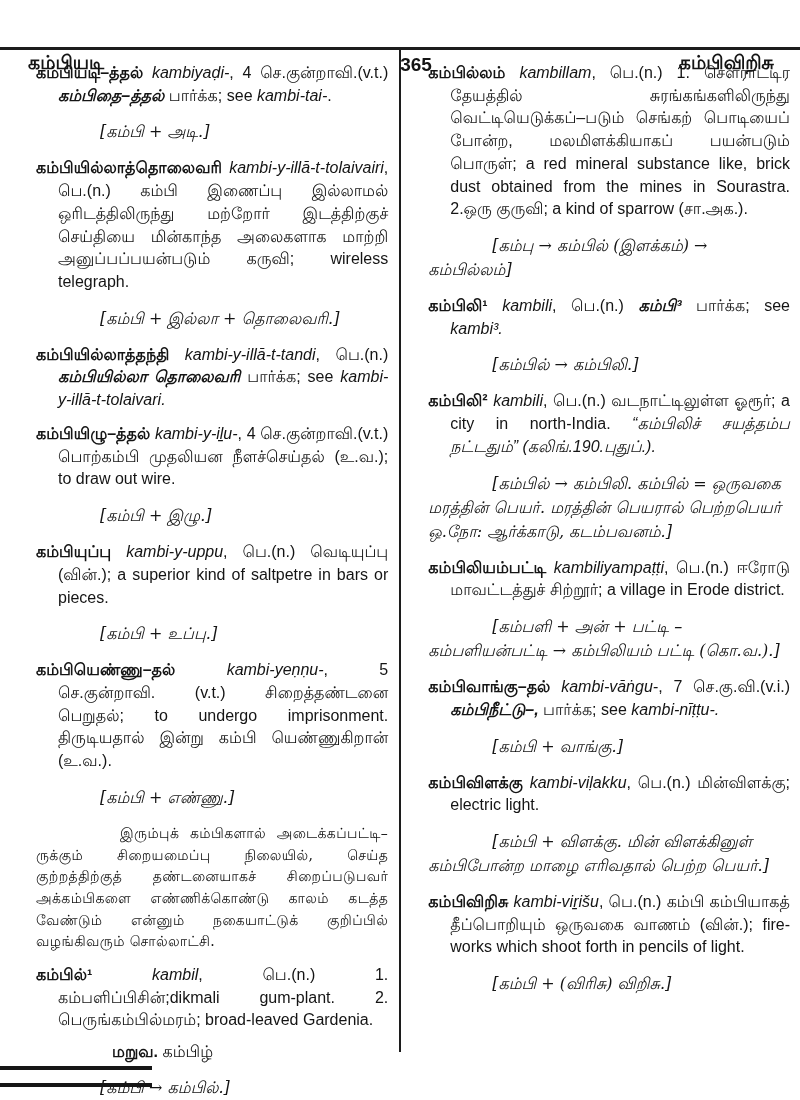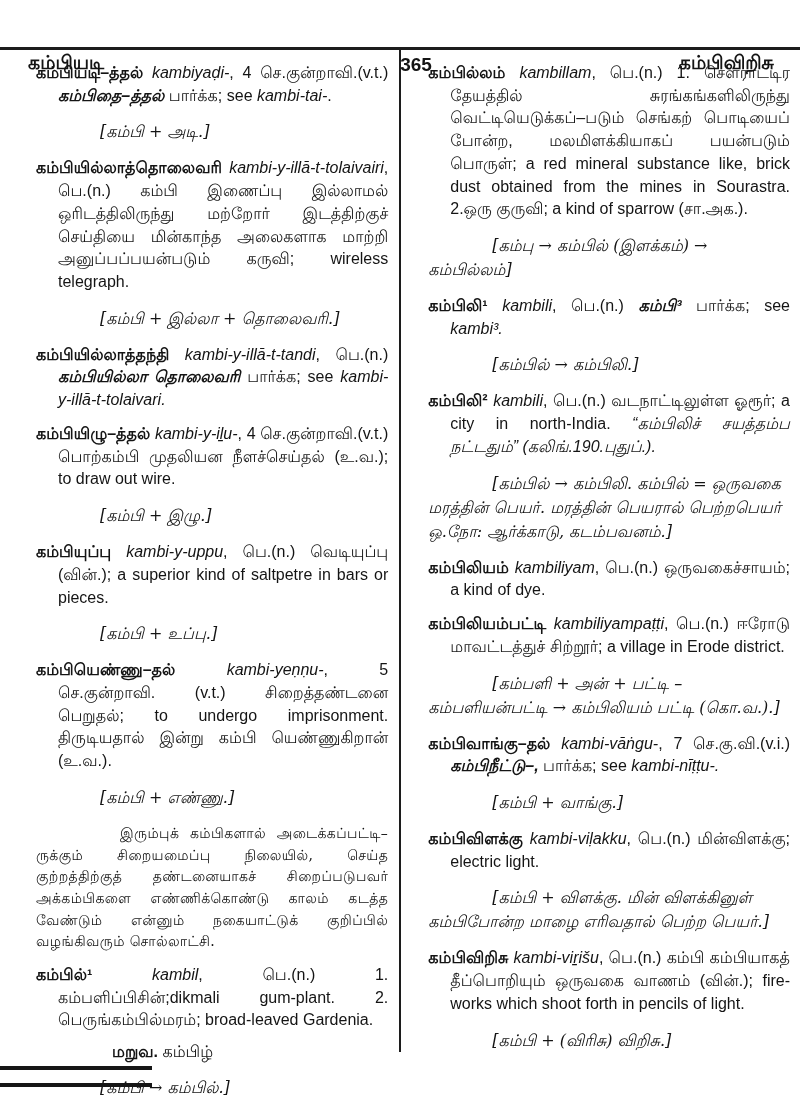--- a/index.html
+++ b/index.html
@@ -116,21 +116,20 @@
         <p class="blk etym"><span class="seg-r">[கம்பி →  கம்பில்.]</span></p>
         <p class="blk entry"><span class="seg-b">கம்பில்² </span><span class="seg-i">kambil</span><span class="seg-r">, பெ.(n.) அப்பம் (அக.நி.); sweet cake.</span></p>
       </div>
     <div class="col col-right">
         <p class="blk entry"><span class="seg-b">கம்பில்லம் </span><span class="seg-i">kambillam</span><span class="seg-r">, பெ.(n.) 1. செளராட்டிர தேயத்தில் சுரங்கங்களிலிருந்து வெட்டியெடுக்கப்–படும் செங்கற் பொடியைப் போன்ற, மலமிளக்கியாகப் பயன்படும் பொருள்; a red mineral substance like, brick dust obtained from the mines in Sourastra. 2.ஒரு குருவி; a kind of sparrow (சா.அக.).</span></p>
         <p class="blk etym"><span class="seg-r">[கம்பு →  கம்பில் (இளக்கம்) →  கம்பில்லம்]</span></p>
         <p class="blk entry"><span class="seg-b">கம்பிலி¹ </span><span class="seg-i">kambili</span><span class="seg-r">, பெ.(n.) </span><span class="seg-bi">கம்பி³</span><span class="seg-r"> பார்க்க; see </span><span class="seg-i">kambi³.</span></p>
         <p class="blk etym"><span class="seg-r">[கம்பில் → கம்பிலி.]</span></p>
         <p class="blk entry"><span class="seg-b">கம்பிலி² </span><span class="seg-i">kambili</span><span class="seg-r">, பெ.(n.) வடநாட்டிலுள்ள ஓரூர்; a city in north-India. </span><span class="seg-i">“கம்பிலிச் சயத்தம்ப நட்டதும்” (கலிங்.190.புதுப்.).</span></p>
         <p class="blk etym"><span class="seg-r">[கம்பில் → கம்பிலி. கம்பில் = ஒருவகை மரத்தின் பெயர். மரத்தின் பெயரால் பெற்றபெயர் ஒ.நோ: ஆர்க்காடு, கடம்பவனம்.]</span></p>
-        <p class="blk entry"><span class="seg-b">கம்பிலியம் </span><span class="seg-i">kambiliyam</span><span class="seg-r">, பெ.(n.) ஒருவகைச்சாயம்; a kind of dye.</span></p>
         <p class="blk entry"><span class="seg-b">கம்பிலியம்பட்டி </span><span class="seg-i">kambiliyampaṭṭi</span><span class="seg-r">, பெ.(n.) ஈரோடு மாவட்டத்துச் சிற்றூர்; a village in Erode district.</span></p>
         <p class="blk etym"><span class="seg-r">[கம்பளி + அன் + பட்டி – கம்பளியன்பட்டி → கம்பிலியம் பட்டி (கொ.வ.).]</span></p>
         <p class="blk entry"><span class="seg-b">கம்பிவாங்கு–தல் </span><span class="seg-i">kambi-vāṅgu-</span><span class="seg-r">, 7 செ.கு.வி.(v.i.) </span><span class="seg-bi">கம்பிநீட்டு–,</span><span class="seg-r"> பார்க்க; see </span><span class="seg-i">kambi-nīṭṭu-.</span></p>
         <p class="blk etym"><span class="seg-r">[கம்பி + வாங்கு.]</span></p>
         <p class="blk entry"><span class="seg-b">கம்பிவிளக்கு </span><span class="seg-i">kambi-viḷakku</span><span class="seg-r">, பெ.(n.) மின்விளக்கு; electric light.</span></p>
         <p class="blk etym"><span class="seg-r">[கம்பி + விளக்கு. மின் விளக்கினுள் கம்பிபோன்ற மாழை எரிவதால் பெற்ற பெயர்.]</span></p>
         <p class="blk entry"><span class="seg-b">கம்பிவிறிசு </span><span class="seg-i">kambi-viṟišu</span><span class="seg-r">, பெ.(n.) கம்பி கம்பியாகத் தீப்பொறியும் ஒருவகை வாணம் (வின்.); fire-works which shoot forth in pencils of light.</span></p>
         <p class="blk etym"><span class="seg-r">[கம்பி + (விரிசு) விறிசு.]</span></p>
       </div>
   </div>

